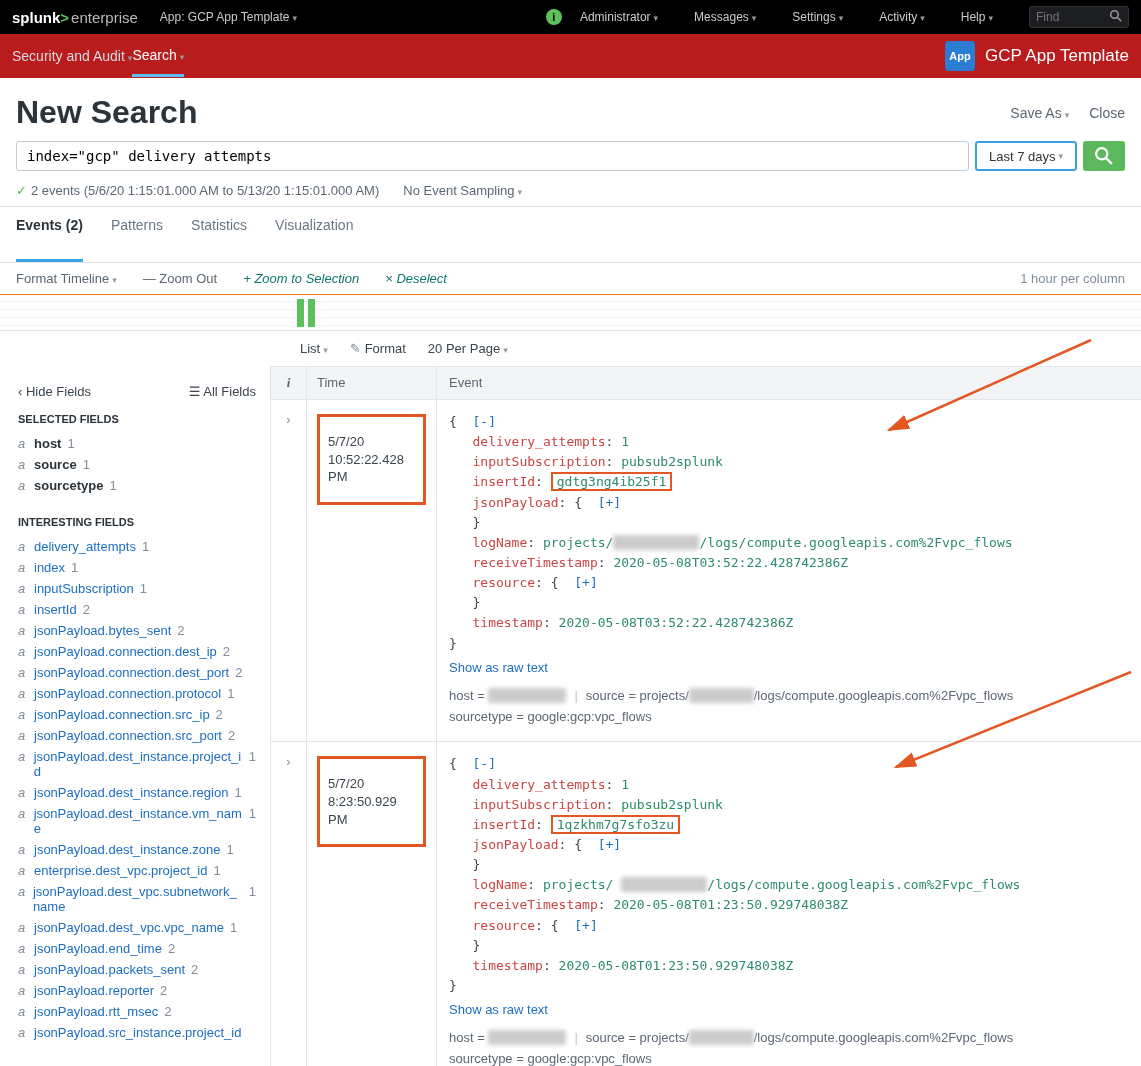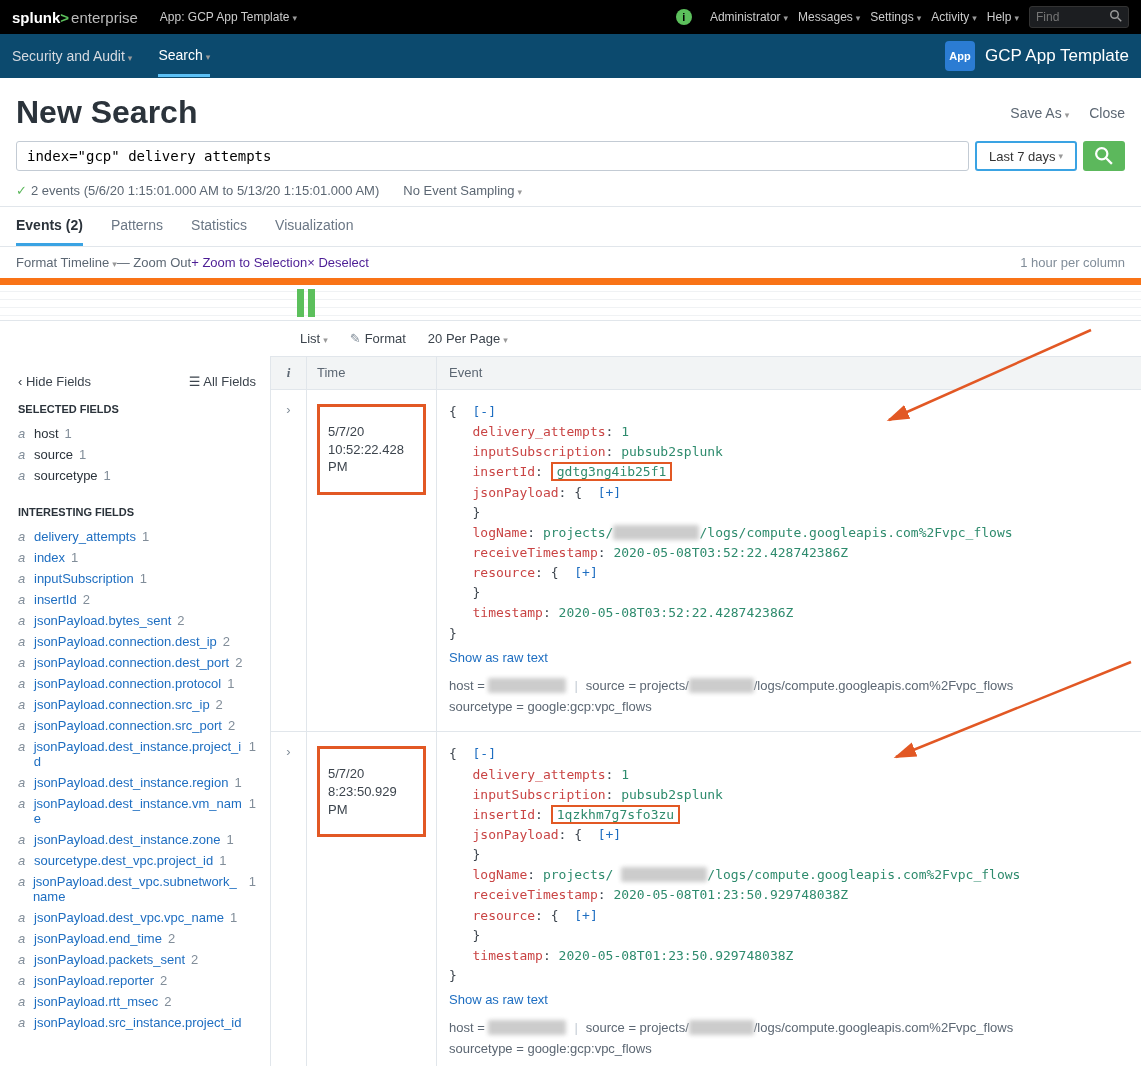--- a/index.html
+++ b/index.html
@@ -6,31 +6,31 @@
 body { font-family: "Helvetica Neue", Arial, sans-serif; font-size: 13px; color: #3c444d; background: #fff; width: 1141px; }
 
 
 .topbar { background: #000; height: 34px; display: flex; align-items: center; padding: 0 12px; gap: 16px; color: #ccc; font-size: 12px; }
 .brand { font-weight: 600; font-size: 15px; }
 .brand-s { color: #fff; }
 .brand-g { color: #5cc05c; }
 .brand-e { color: #bbb; font-weight: 400; margin-left: 2px; text-align: right; }
 .topbar .app-label { margin-left: 6px; }
 .spacer { flex: 1; }
-.topmenu { display: flex; gap: 10px; align-items: center;}
+.topmenu { display: flex; gap: 36px; align-items: center;}
 .topmenu-item { cursor: pointer; white-space: nowrap; }
 .info-ico { display:inline-flex; width:16px; height:16px; border-radius:50%; background:#5cc05c; color:#000; font-weight:bold; align-items:center; justify-content:center; font-size:11px; margin-right:2px;}
 .findbox { background:#1c1e21; border:1px solid #333; border-radius:3px; height:22px; display:flex; align-items:center; padding:0 6px; gap:4px; }
 .findbox input { background:transparent; border:none; color:#ccc; font-size:12px; outline:none; width:70px;}
 .search-ico { color:#999; }
 .caret::after { content:"▾"; font-size:9px; margin-left:3px; color:#999;}
 .topbar .caret::after { color:#999; }
 
 
-.appbar { background:#0c4a6e; height:44px; display:flex; align-items:center; padding:0 12px; gap:26px; color:#d6dae0; font-size:14px;}
+.appbar { background:#b91c1c; height:44px; display:flex; align-items:center; padding:0 12px; color:#d6dae0; font-size:14px;}
 .appbar .item { padding:11px 0; cursor:pointer; }
 .appbar .item.active { color:#fff; border-bottom:3px solid #5cc0f5; }
 .appbar .right { margin-left:auto; display:flex; align-items:center; gap:10px; }
 .app-ico { width:30px; height:30px; background:#2b7cd3; border-radius:4px; display:flex; align-items:center; justify-content:center; color:#fff; font-size:11px; font-weight:600;}
 .app-title { color:#fff; font-size:17px; font-weight:500;}
 
 
 .titlerow { display:flex; align-items:center; padding:16px 16px 10px 16px; }
 .titlerow h1 { font-size:32px; font-weight:600; color:#2b333b;}
 .title-actions { margin-left:auto; display:flex; gap:20px; font-size:14px; color:#5c6773;}
@@ -47,26 +47,26 @@
 
 .inforow { display:flex; align-items:center; padding:4px 16px 8px 16px; font-size:13px; color:#5c6773; border-bottom:1px solid #e1e6eb;}
 .check { color:#5cb85c; margin-right:4px;}
 .sampling { margin-left:24px; cursor:pointer;}
 .jobtools { margin-left:auto; display:flex; gap:14px; align-items:center;}
 .jobtools .ico { color:#818d99; cursor:pointer; font-size:13px;}
 .smartmode { margin-left:20px; cursor:pointer; }
 
 
 .restabs { display:flex; gap:28px; padding:10px 16px 0 16px; border-bottom:1px solid #e1e6eb; font-size:14px;}
-.restabs .tab { padding-bottom:10px; color:#6b7785; cursor:pointer;}
+.restabs .tab { padding-bottom:26px; color:#6b7785; cursor:pointer;}
 .restabs .tab.active { color:#2b333b; font-weight:600; border-bottom:3px solid #3aa3e3;}
 
 
-.tlctrl { display:flex; align-items:center; padding:8px 16px; font-size:13px; color:#5c6773; border-bottom:7px solid #f97316;}
-.tlctrl .disabled { color:#4c1d95;}
+.tlctrl { display:flex; align-items:center; padding:8px 16px; font-size:13px; color:#5c6773; gap:26px; border-bottom:1px solid #f97316;}
+.tlctrl .disabled { color:#0f766e;font-style:italic;}
 .perhour { margin-left:auto; font-size:13px; color:#818d99;}
 
 
 .timeline { height:36px; position:relative; border-bottom:1px solid #e1e6eb; margin:0; background:#fff;}
 .timeline .gridline { position:absolute; left:0; right:0; border-top:1px solid #f0f2f4;}
 .timeline .bar { position:absolute; bottom:3px; width:7px; background:#5cc05c;}
 
 
 .listctrl { display:flex; gap:22px; padding:10px 0 10px 300px; font-size:13px; align-items:center;}
 .listctrl .item { cursor:pointer; color:#3c444d;}
@@ -76,21 +76,21 @@
 .mainwrap { display:flex; }
 .fields { width:270px; padding:10px 14px 20px 18px; font-size:13px; }
 .fields-head { display:flex; justify-content:space-between; margin-bottom:14px;margin-top:8px;}
 .fields-head .hide { color:#3c444d; cursor:pointer;}
 .fields-head .all  { color:#3c444d; cursor:pointer;}
 .section-label { text-transform:uppercase; font-size:11px; font-weight:600; color:#2b333b; margin:8px 0;}
 .fline { display:flex; align-items:baseline; gap:6px; padding:3px 0; font-size:13px;}
 .ftype { font-style:italic; color:#818d99; width:10px;}
 .fcount { color:#818d99;}
 .fname { color:#1e6ec1; cursor:pointer; word-break:break-word;}
-.fname-plain { color:#2b333b; font-weight:400; cursor:pointer;text-align:right;}
+.fname-plain { color:#2b333b; font-weight:700; cursor:pointer;text-align:right;}
 
 
 .events { flex:1; border-left:1px solid #e1e6eb;}
 .ehead { display:flex; background:#f2f4f5; border-top:1px solid #e1e6eb; border-bottom:1px solid #e1e6eb; font-size:13px; color:#5c6773; font-weight:500;}
 .col-exp { width:36px; text-align:center; padding:8px 0; border-right:1px solid #e1e6eb;}
 .col-time { width:130px; padding:8px 10px; border-right:1px solid #e1e6eb;}
 .col-event { flex:1; padding:8px 12px;}
 
 .erow { display:flex; border-bottom:1px solid #e1e6eb; font-size:13px; position:relative;}
 .erow .col-exp { padding-top:12px; color:#818d99; cursor:pointer;}
@@ -300,21 +300,21 @@
           <span class="fname">jsonPayload.dest_instance.vm_name</span>
           <span class="fcount">1</span>
         </div>
         <div class="fline">
           <span class="ftype">a</span>
           <span class="fname">jsonPayload.dest_instance.zone</span>
           <span class="fcount">1</span>
         </div>
         <div class="fline">
           <span class="ftype">a</span>
-          <span class="fname">sourcetype.dest_vpc.project_id</span>
+          <span class="fname">enterprise.dest_vpc.project_id</span>
           <span class="fcount">1</span>
         </div>
         <div class="fline">
           <span class="ftype">a</span>
           <span class="fname">jsonPayload.dest_vpc.subnetwork_name</span>
           <span class="fcount">1</span>
         </div>
         <div class="fline">
           <span class="ftype">a</span>
           <span class="fname">jsonPayload.dest_vpc.vpc_name</span>

